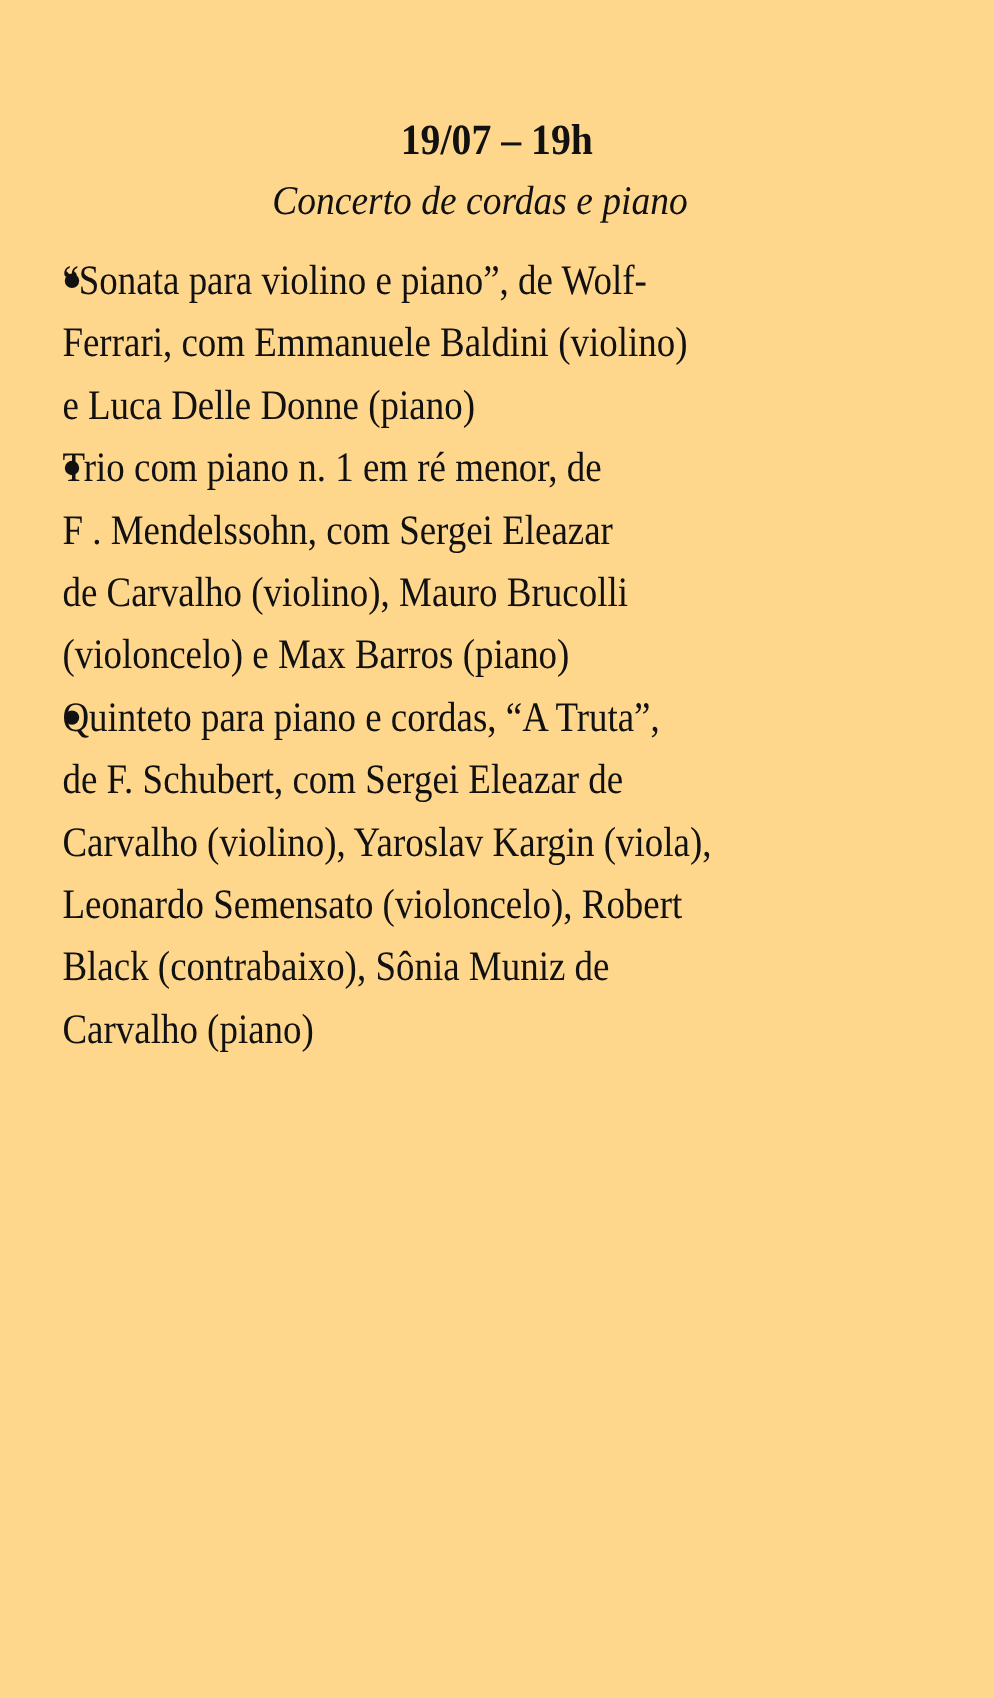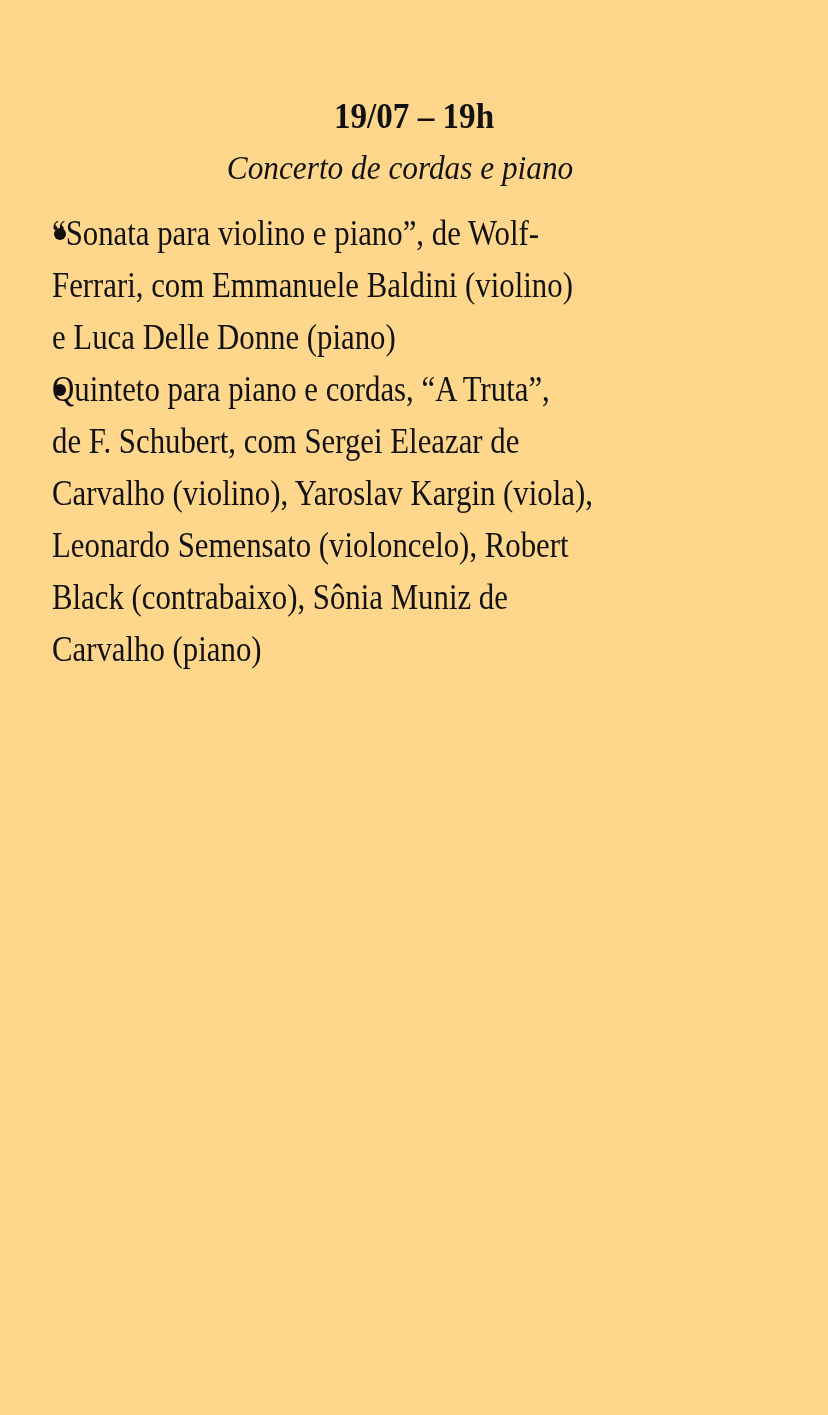--- a/index.html
+++ b/index.html
@@ -43,20 +43,27 @@
 
   <ul class="program">
     <li class="item">
       <span class="bullet"></span>
       <span class="line">“Sonata para violino e piano”, de Wolf-</span>
       <span class="line">Ferrari, com Emmanuele Baldini (violino)</span>
       <span class="line">e Luca Delle Donne (piano)</span>
     </li>
     <li class="item">
       <span class="bullet"></span>
+      <span class="line">Trio com piano n. 1 em ré menor, de</span>
+      <span class="line">F . Mendelssohn, com Sergei Eleazar</span>
+      <span class="line">de Carvalho (violino), Mauro Brucolli</span>
+      <span class="line">(violoncelo) e Max Barros (piano)</span>
+    </li>
+    <li class="item">
+      <span class="bullet"></span>
       <span class="line">Quinteto para piano e cordas, “A Truta”,</span>
       <span class="line">de F. Schubert, com Sergei Eleazar de</span>
       <span class="line">Carvalho (violino), Yaroslav Kargin (viola),</span>
       <span class="line">Leonardo Semensato (violoncelo), Robert</span>
       <span class="line">Black (contrabaixo), Sônia Muniz de</span>
       <span class="line">Carvalho (piano)</span>
     </li>
   </ul>
 </div>
 

